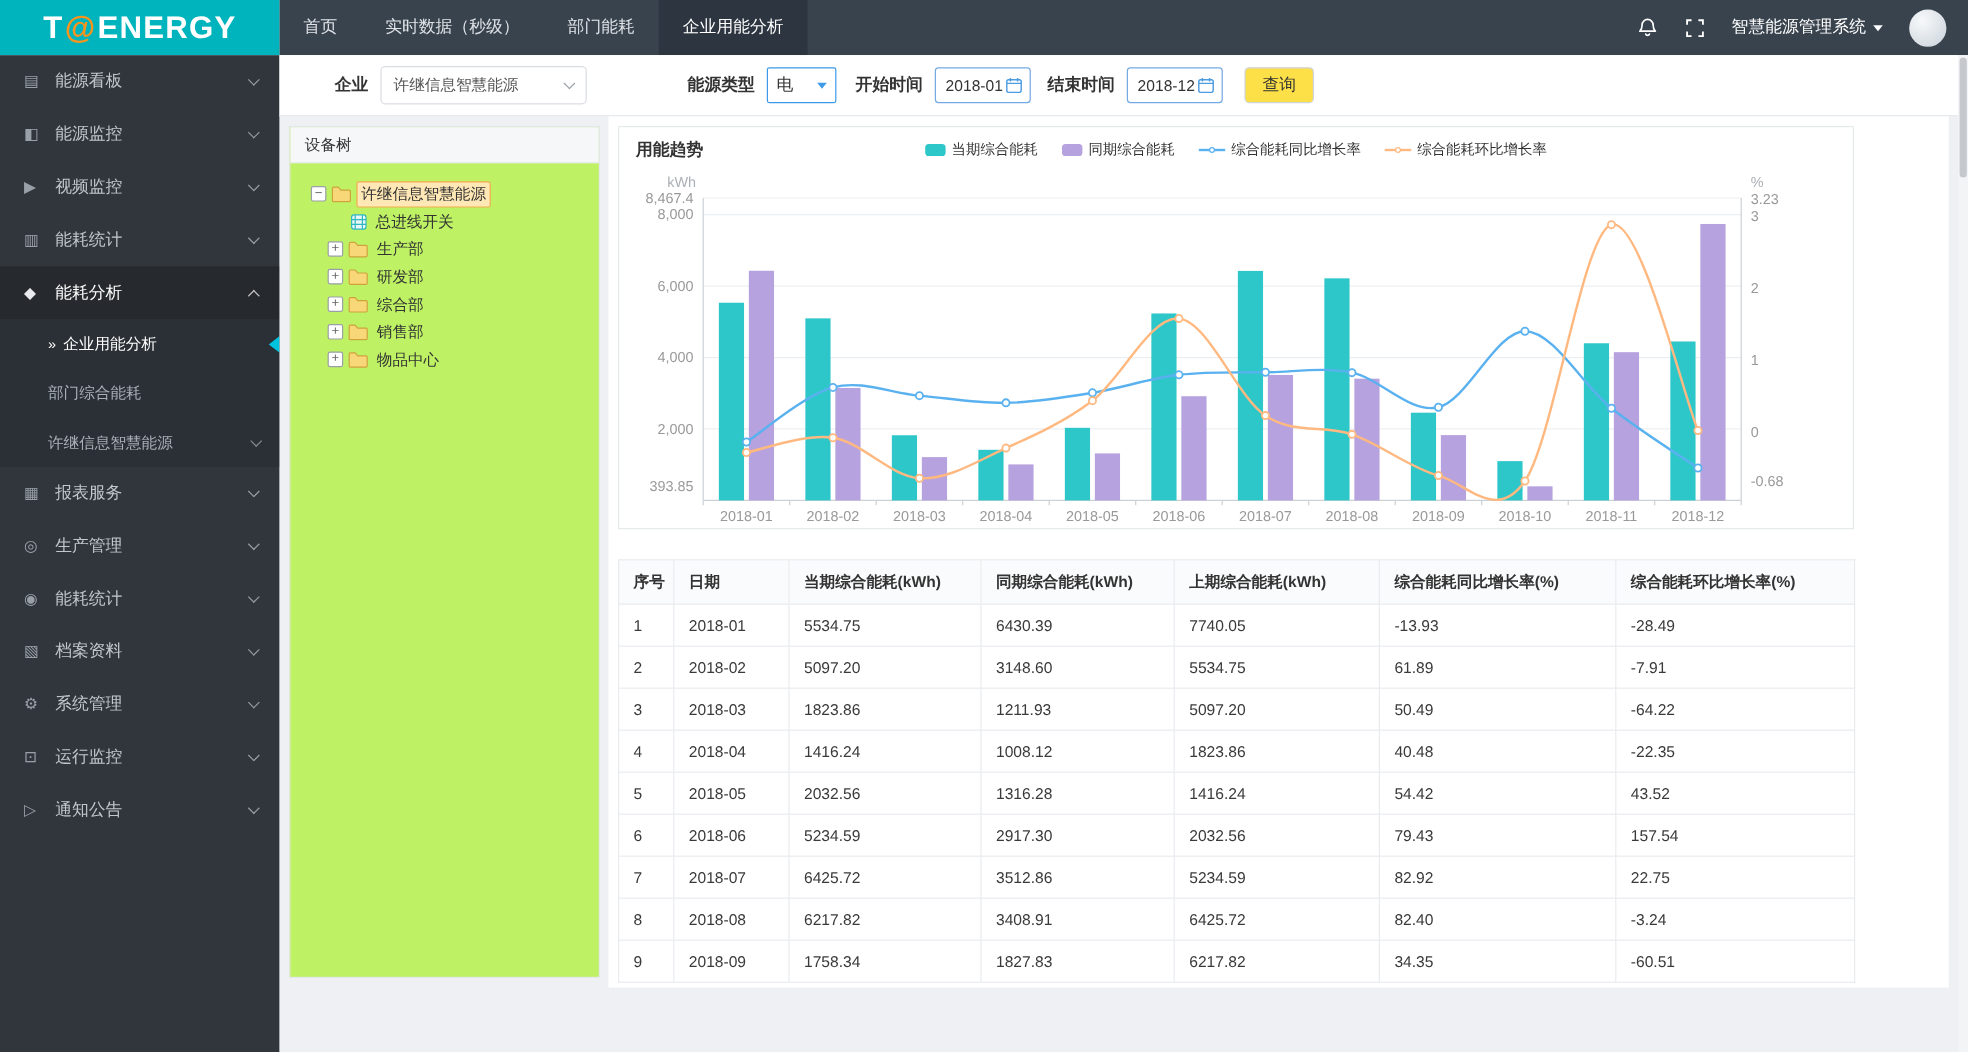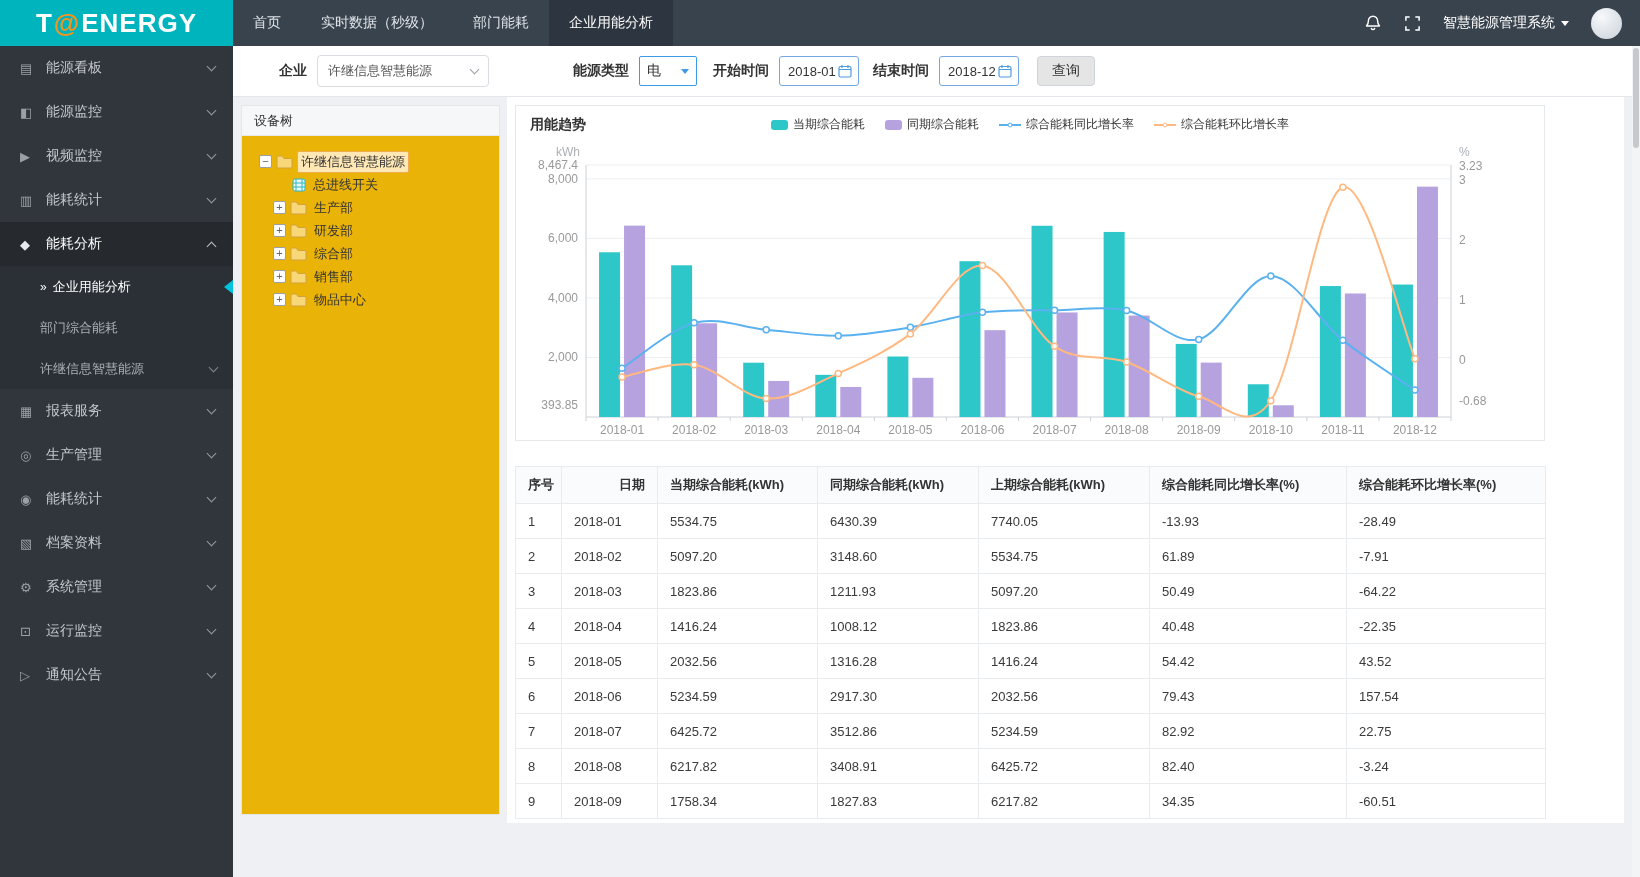--- a/index.html
+++ b/index.html
@@ -47,25 +47,25 @@
   .select-box { width:172px; height:32px; border:1px solid #d9dde2; border-radius:4px; background:#fff;
                 display:flex; align-items:center; padding:0 10px; font-size:13px; color:#555; cursor:pointer; }
   .select-box .grow { flex:1; }
   .chev-gray { width:7px; height:7px; border-right:1.5px solid #9aa0a6; border-bottom:1.5px solid #9aa0a6; transform:rotate(45deg); margin-top:-3px; }
   .select-blue { width:58px; height:30px; border:1px solid #3d9ae8; border-radius:2px; background:#fff;
                  display:flex; align-items:center; padding:0 7px; font-size:14px; color:#333; cursor:pointer; }
   .tri-blue { width:0; height:0; border-left:4px solid transparent; border-right:4px solid transparent; border-top:5px solid #3d9ae8; margin-left:auto; }
   .date-input { width:80px; height:30px; border:1px solid #74a9e2; border-radius:3px; background:#fff;
                 display:flex; align-items:center; padding:0 6px 0 8px; font-size:13px; color:#333; cursor:text; }
   .date-input svg { margin-left:auto; }
-  .btn-query { height:30px; padding:0 14px; border:1px solid #cfd4da; border-radius:4px; background:#e5e5e5;
+  .btn-query { height:30px; padding:0 14px; border:1px solid #cfd4da; border-radius:4px; background:#fde047;
                font-size:14px; color:#333; margin-left:18px; cursor:pointer; font-family:inherit; }
 
   
-  .tree-card { position:absolute; left:8px; top:59px; width:259px; height:710px; background:#eab308; border:1px solid #e4e7ea; }
+  .tree-card { position:absolute; left:8px; top:59px; width:259px; height:710px; background:#bef264; border:1px solid #e4e7ea; }
   .tree-head { height:30px; line-height:29px; background:#f6f7f9; border-bottom:1px solid #e7eaec;
                padding-left:12px; font-size:13px; color:#333; }
   .tree-body { padding:14px 10px 0 17px; }
   .tree-row { display:flex; align-items:center; gap:4px; height:23px; font-size:13px; color:#333; cursor:pointer; white-space:nowrap; }
   .pm { width:13px; height:13px; border:1px solid #9aa0a6; background:#fff; color:#666; font-size:11px;
         line-height:10px; text-align:center; border-radius:2px; flex:0 0 13px; cursor:pointer; }
   .node-label { padding:1px 3px; border-radius:2px; }
   .node-label.selected { background:#ffe8b5; border:1px solid #f0ad4e; }
   .indent1 { margin-left:14px; } .indent2 { margin-left:33px; }
 
@@ -435,21 +435,21 @@
               <circle cx="754.7916666666666" cy="262.8" r="3" fill="#fff" stroke="#ffb980" stroke-width="1.5"></circle>
               <circle cx="826.875" cy="49.20000000000002" r="3" fill="#fff" stroke="#ffb980" stroke-width="1.5"></circle>
               <circle cx="898.9583333333333" cy="220.8" r="3" fill="#fff" stroke="#ffb980" stroke-width="1.5"></circle>
             </g>
           </svg>
       </div>
       <table class="data-table">
         <thead>
             <tr>
               <th style="width: 46px; margin-top: 32px;">序号</th>
-              <th style="width: 96px; text-align: right;">日期</th>
+              <th style="width: 96px;">日期</th>
               <th style="width: 160px;">当期综合能耗(kWh)</th>
               <th style="width: 161px;">同期综合能耗(kWh)</th>
               <th style="width: 171px;">上期综合能耗(kWh)</th>
               <th style="width: 197px;">综合能耗同比增长率(%)</th>
               <th style="width: 199px;">综合能耗环比增长率(%)</th>
             </tr>
           </thead>
         <tbody>
             <tr>
               <td>1</td>

